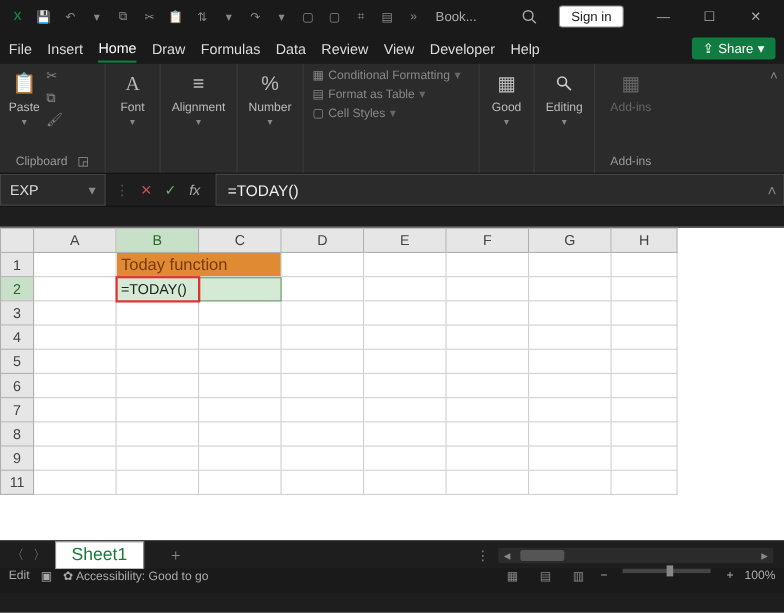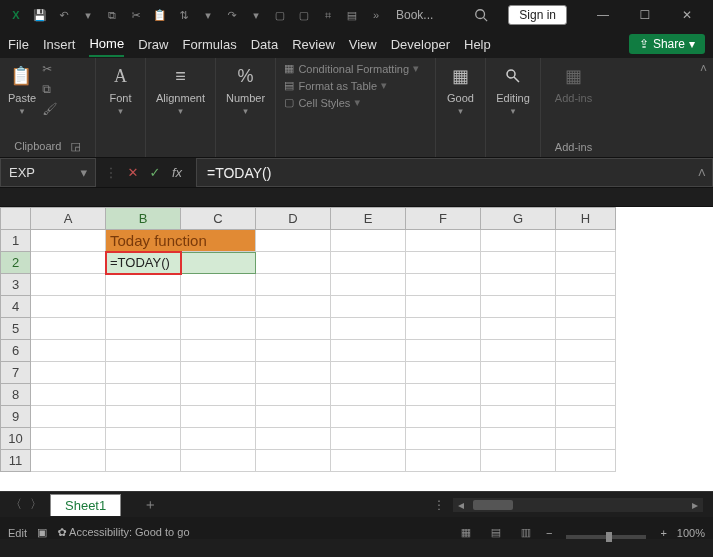--- a/index.html
+++ b/index.html
@@ -61,29 +61,29 @@
   .grid td.sel-b1-head { background: #e18a34; color: #7a3a0a; }
   .grid td.sel-b2 { background: #d4ead4; outline: 2px solid #e03030; outline-offset: -1px; position: relative; }
   .grid td.sel-c2 { background: #d4ead4; outline: 1px solid #6aa06a; outline-offset: -1px; }
   .colA { width: 75px; } .colB { width: 75px; } .colC { width: 75px; }
   .colD { width: 75px; } .colE { width: 75px; } .colF { width: 75px; }
   .colG { width: 75px; } .colH { width: 60px; }
 
   
   .sheets { height: 26px; background: #1e1e1e; display: flex; align-items: center; gap: 8px; padding: 0 10px; border-top: 1px solid #333; }
   .sheets .navb { color: #888; font-size: 12px; }
-  .sheet-tab { background: #fff; color: #1a7a3a; padding: 3px 14px; border-radius: 0; font-size: 13px; border: 1px solid #888; border-bottom: none; }
+  .sheet-tab { background: #fff; color: #1a7a3a; padding: 3px 14px; border-radius: 0; font-size: 16px; border: 1px solid #888; border-bottom: none; }
   .add-sheet { color: #888; font-size: 14px; margin-left: 14px; }
   .sheets .sp { flex: 1; }
   .hscroll-track { width: 250px; height: 14px; background: #2b2b2b; display: flex; align-items: center; }
   .hscroll-track .thumb { width: 40px; height: 10px; background: #555; margin-left: 4px; border-radius: 2px; }
   .hscroll-track .arrow { width: 16px; text-align: center; color: #888; }
 
   
-  .status { height: 22px; background: #1a1a1a; display: flex; align-items: flex-end; padding: 0 8px; gap: 10px; font-size: 11px; color: #aaa; }
+  .status { height: 22px; background: #1a1a1a; display: flex; align-items: flex-start; padding: 0 8px; gap: 10px; font-size: 11px; color: #aaa; }
   .status .sp { flex: 1; }
   .view-btn { width: 20px; text-align: center; color: #888; }
   .zoom-track { width: 80px; height: 4px; background: #444; position: relative; margin: 0 4px; }
   .zoom-track .knob { width: 6px; height: 10px; background: #888; position: absolute; left: 50%; top: -3px; }
 
   svg { display: block; }
 </style>
 </head>
 <body>
 
@@ -377,31 +377,20 @@
           <td></td>
           <td></td>
           <td></td>
           <td></td>
           <td></td>
           <td></td>
           <td></td>
           <td></td>
         </tr>
     <tr>
-          <th class="rowh">10</th>
-          <td></td>
-          <td></td>
-          <td></td>
-          <td></td>
-          <td></td>
-          <td></td>
-          <td></td>
-          <td></td>
-        </tr>
-    <tr>
           <th class="rowh">11</th>
           <td></td>
           <td></td>
           <td></td>
           <td></td>
           <td></td>
           <td></td>
           <td></td>
           <td></td>
         </tr>

